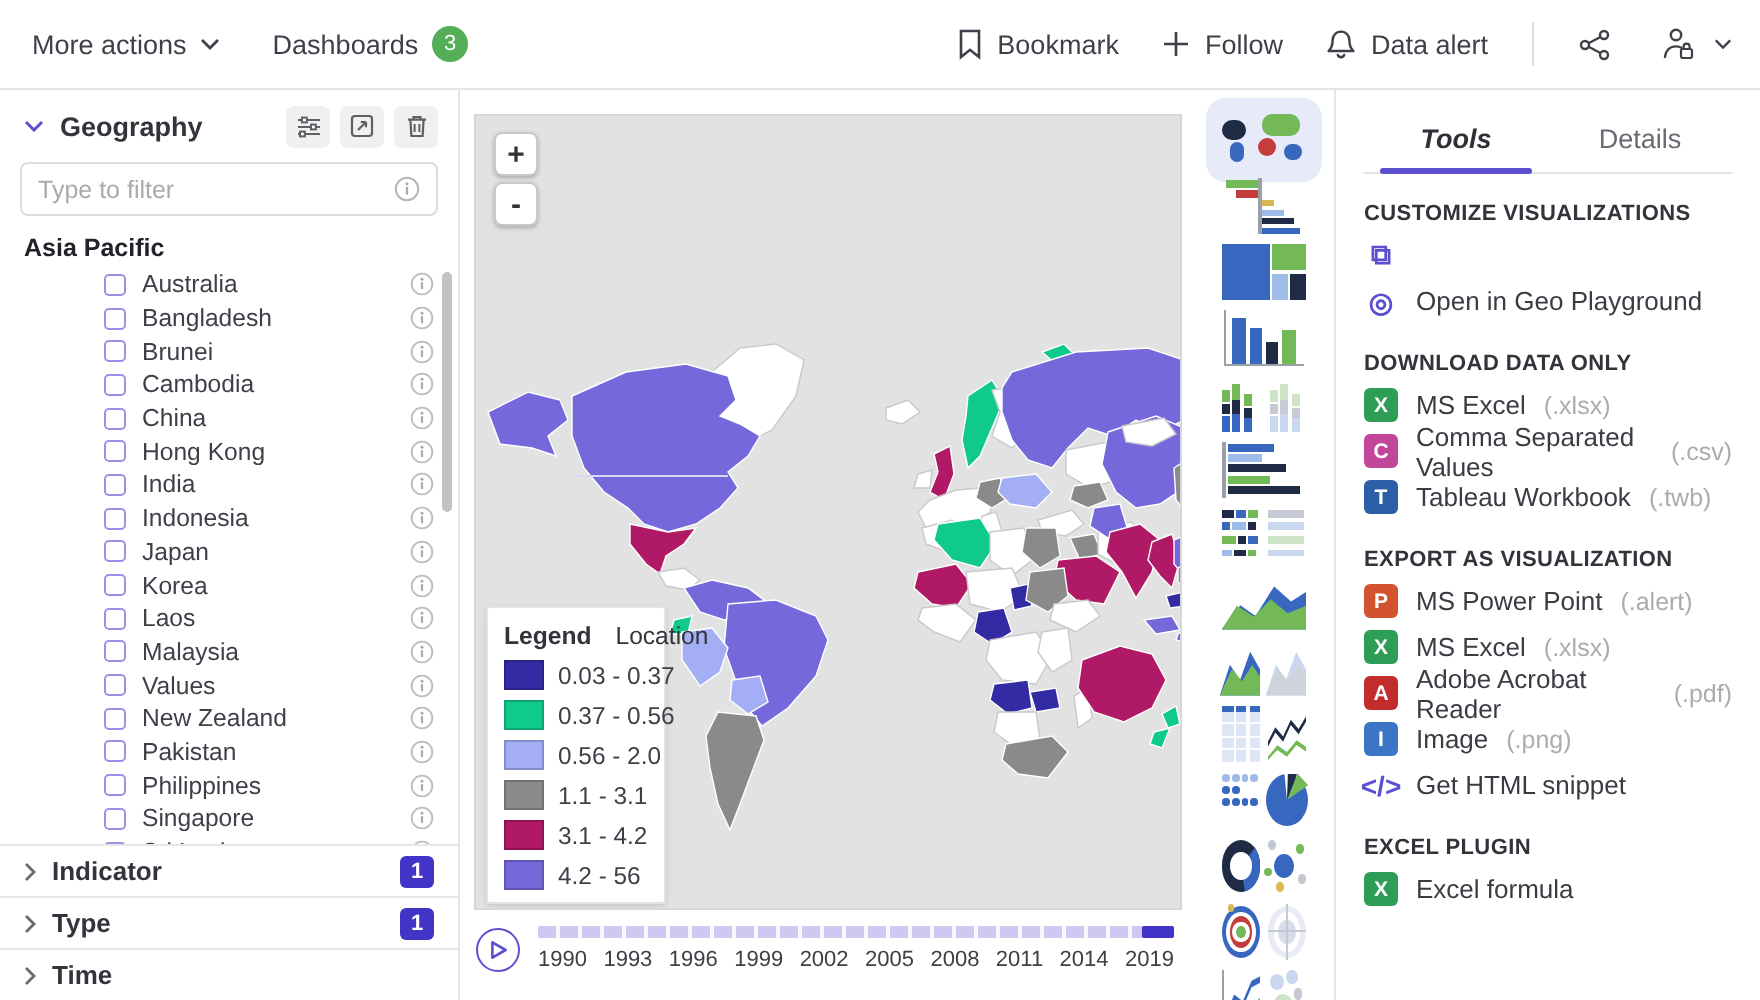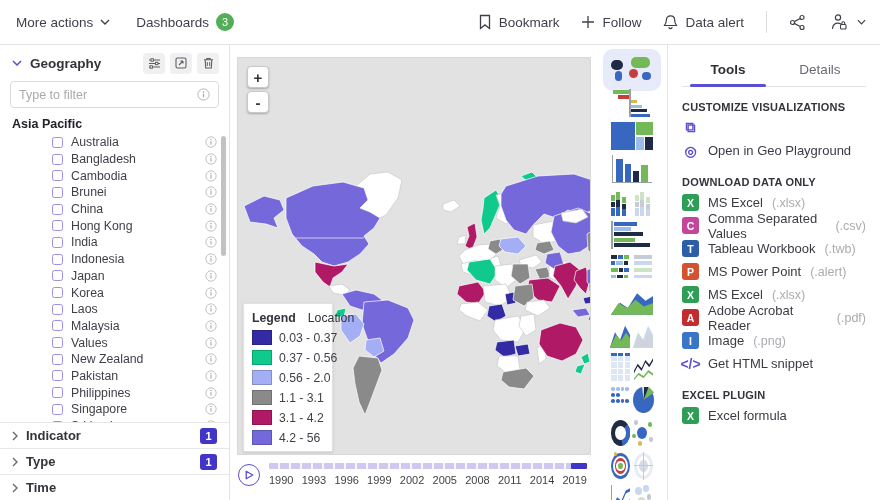--- a/index.html
+++ b/index.html
@@ -70,21 +70,21 @@
   .strip { width:71px; border-right:1px solid #E6E6E8; padding:10px 0 0 0; display:flex;
     flex-direction:column; align-items:center; gap:3px; overflow:hidden; }
   .thumb { width:46px; height:30px; position:relative; border-radius:4px; cursor:pointer; flex:0 0 auto; }
   .thumb.selected { background:#E7EAF8; outline:6px solid #E7EAF8; }
   .blk { position:absolute; }
   
   .tools { flex:1; padding:12px 14px 0 14px; }
   .tabs { display:flex; border-bottom:1px solid #E3E3E5; }
   .tab { flex:1; text-align:center; font-size:13.5px; color:#6A6A73; padding:5px 0 9px 0;
     cursor:pointer; position:relative; }
-  .tab.active { color:#2F2F36; font-weight:bold; }
+  .tab.active { color:#2F2F36; font-weight:bold;font-style:italic; }
   .tab.active::after { content:""; position:absolute; left:8px; right:8px; bottom:-1px; height:3px;
     background:#5B4FD1; border-radius:2px; }
   .tsection-title { font-size:11px; font-weight:bold; color:#33333B; letter-spacing:.2px; margin:14px 0 3px 0; }
   .titem { display:flex; align-items:center; height:23px; gap:9px; cursor:pointer; }
   .titem-icon { width:17px; height:17px; border-radius:3px; color:#fff; font-size:10.5px; font-weight:bold;
     display:flex; align-items:center; justify-content:center; flex:0 0 auto; }
   .titem-icon.plain { background:none !important; color:#5B4FD1; font-size:14px; font-weight:bold; width:17px; }
   .titem-label { font-size:13px; color:#3B3B44; }
   .titem-ext { font-size:12.5px; color:#ABABB0; }
   .titem-ext:empty { display:none; }
@@ -209,31 +209,31 @@
           <span class="country-label">Bangladesh</span>
           <svg class="ic" width="12" height="12" viewBox="0 0 13 13">
             <circle cx="6.5" cy="6.5" r="5.6" fill="none" stroke="#BDBDC0" stroke-width="1"></circle>
             <circle cx="6.5" cy="3.9" r=".8" fill="#A9A9AE"></circle>
             <rect x="5.9" y="5.4" width="1.2" height="4" rx=".6" fill="#A9A9AE"></rect>
           </svg>
         </div>
 
         <div class="country-row">
           <span class="cbx"></span>
+          <span class="country-label">Brunei</span>
+          <svg class="ic" width="12" height="12" viewBox="0 0 13 13">
+            <circle cx="6.5" cy="6.5" r="5.6" fill="none" stroke="#BDBDC0" stroke-width="1"></circle>
+            <circle cx="6.5" cy="3.9" r=".8" fill="#A9A9AE"></circle>
+            <rect x="5.9" y="5.4" width="1.2" height="4" rx=".6" fill="#A9A9AE"></rect>
+          </svg>
+        </div>
+
+        <div class="country-row">
+          <span class="cbx"></span>
           <span class="country-label">Cambodia</span>
-          <svg class="ic" width="12" height="12" viewBox="0 0 13 13">
-            <circle cx="6.5" cy="6.5" r="5.6" fill="none" stroke="#BDBDC0" stroke-width="1"></circle>
-            <circle cx="6.5" cy="3.9" r=".8" fill="#A9A9AE"></circle>
-            <rect x="5.9" y="5.4" width="1.2" height="4" rx=".6" fill="#A9A9AE"></rect>
-          </svg>
-        </div>
-
-        <div class="country-row">
-          <span class="cbx"></span>
-          <span class="country-label">Brunei</span>
           <svg class="ic" width="12" height="12" viewBox="0 0 13 13">
             <circle cx="6.5" cy="6.5" r="5.6" fill="none" stroke="#BDBDC0" stroke-width="1"></circle>
             <circle cx="6.5" cy="3.9" r=".8" fill="#A9A9AE"></circle>
             <rect x="5.9" y="5.4" width="1.2" height="4" rx=".6" fill="#A9A9AE"></rect>
           </svg>
         </div>
 
         <div class="country-row">
           <span class="cbx"></span>
           <span class="country-label">China</span>
@@ -754,20 +754,21 @@
 
           <div class="titem">
             <span class="titem-icon" style="background: rgb(44, 95, 168);">T</span>
             <span class="titem-label">Tableau Workbook</span>
             <span class="titem-ext">(.twb)</span>
           </div>
         </div>
     </div>
 
     <div class="tsection">
+      <div class="tsection-title">EXPORT AS VISUALIZATION</div>
       <div>
 
           <div class="titem">
             <span class="titem-icon" style="background: rgb(211, 82, 48);">P</span>
             <span class="titem-label">MS Power Point</span>
             <span class="titem-ext">(.alert)</span>
           </div>
 
           <div class="titem">
             <span class="titem-icon" style="background: rgb(46, 158, 87);">X</span>

